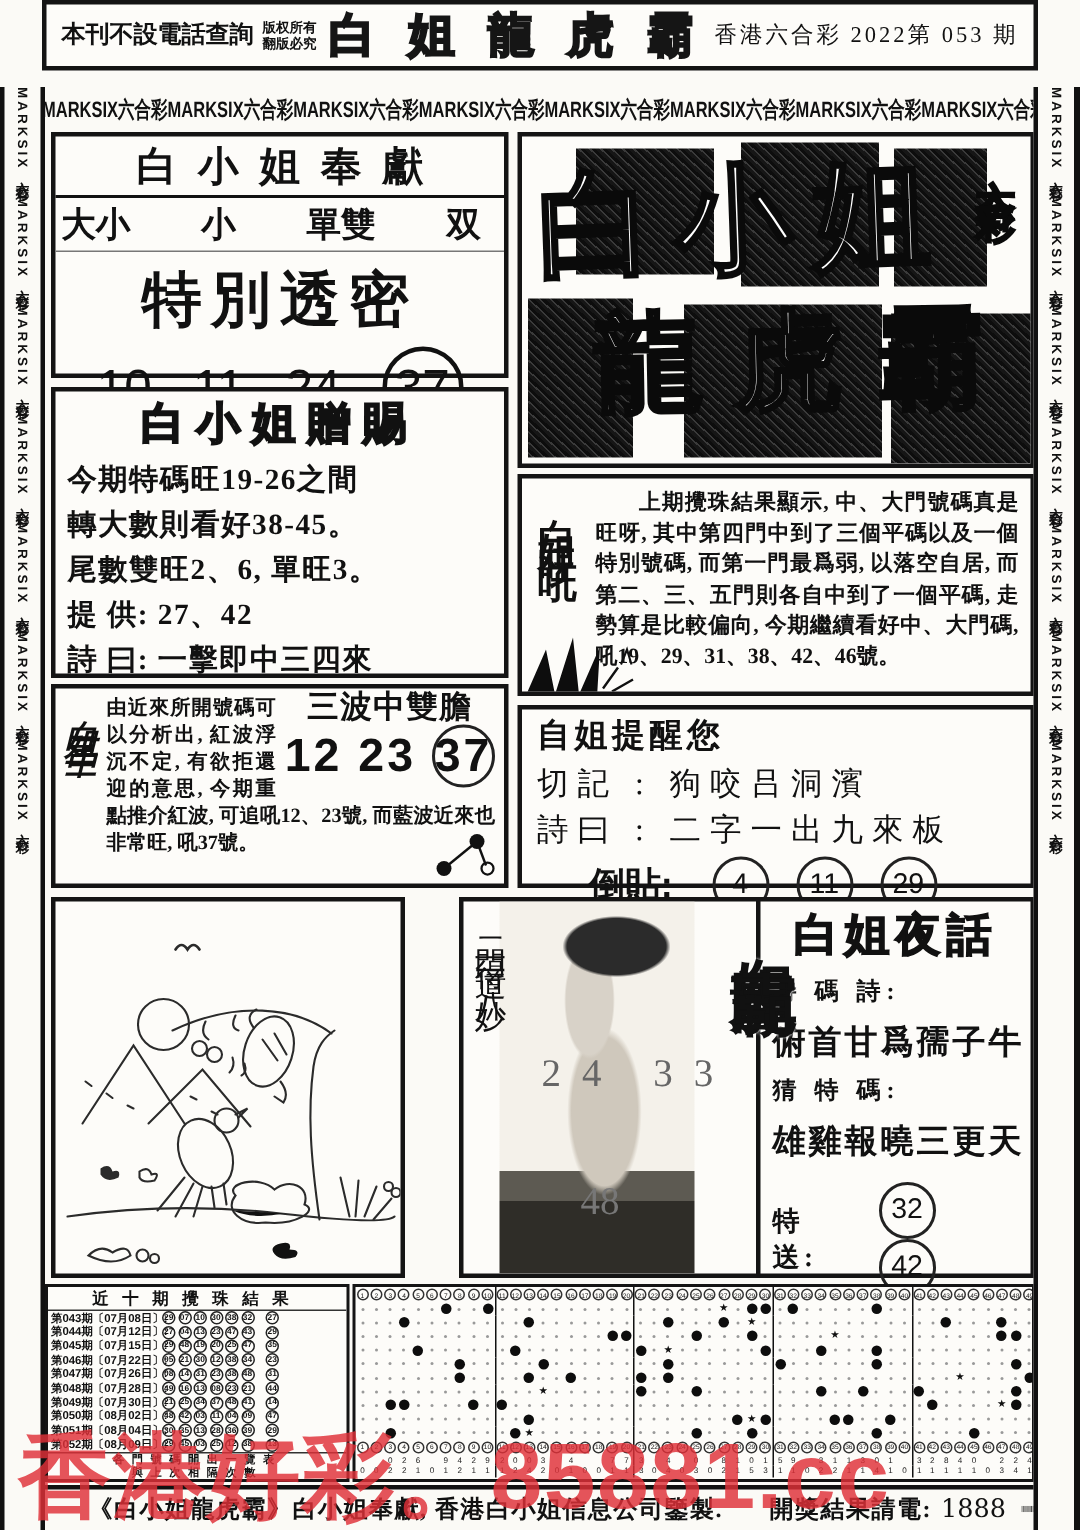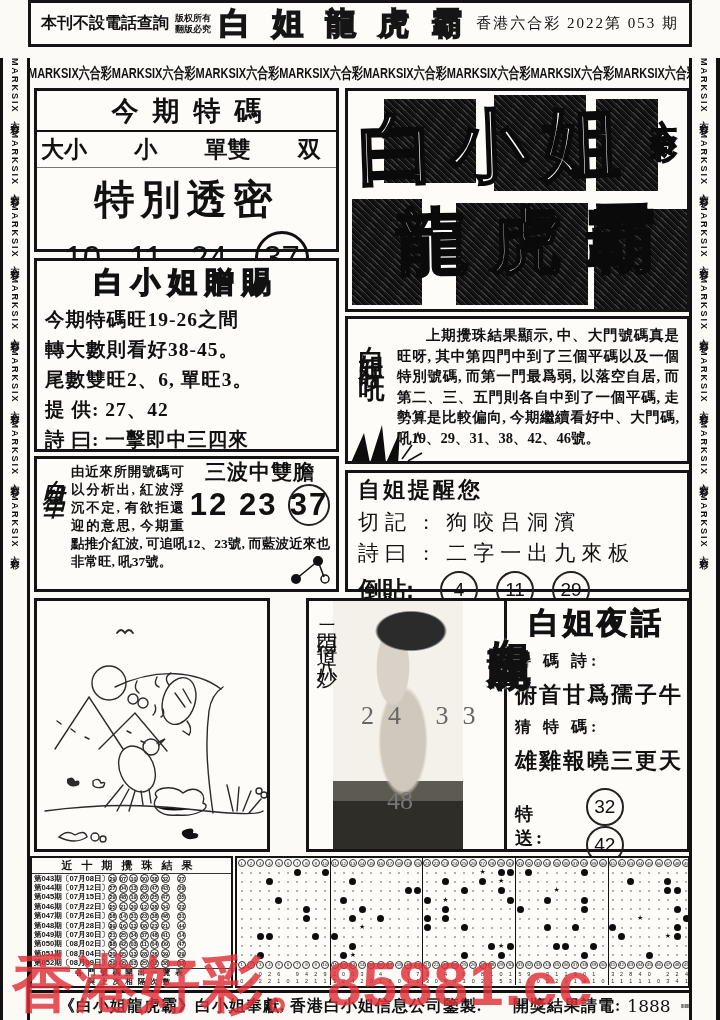--- a/index.html
+++ b/index.html
@@ -62,21 +62,21 @@
   
   #wang{display:flex;overflow:hidden;}
   #wang .vlab{writing-mode:vertical-lr;font-size:26px;font-weight:bold;letter-spacing:10px;padding:6px 0 0 6px;}
   #wang .body{flex:1;font-size:14.5px;font-weight:bold;line-height:20.5px;text-align:justify;
               padding:6px 8px 0 8px;text-indent:2em;}
   #wang svg{position:absolute;left:-4px;bottom:-6px;}
   
   #rem{padding:2px 10px;box-sizing:border-box;}
   #rem .t{font-size:22px;font-weight:bold;letter-spacing:3px;}
   #rem .ln{font-size:21px;letter-spacing:6px;padding-top:3px;white-space:nowrap;}
-  #rem .tips{display:flex;align-items:center;gap:26px;padding-top:4px;}
+  #rem .tips{display:flex;align-items:center;gap:26px;justify-content:center;padding-top:4px;}
   #rem .tips .lab{font-size:24px;font-weight:900;font-family:"Liberation Sans",sans-serif;}
   .smCirc{display:inline-flex;align-items:center;justify-content:center;width:34px;height:34px;
           border:2px solid #222;border-radius:50%;font-size:19px;font-family:"Liberation Sans",sans-serif;}
   
   #mid{overflow:hidden;}
   #mid .slogan{position:absolute;left:4px;top:8px;writing-mode:vertical-lr;font-size:21px;
                letter-spacing:7px;z-index:4;}
   #mid .photo2{position:absolute;left:24px;top:0;width:130px;height:100%;
      background:
        radial-gradient(60px 34px at 78px 30px,#2b2b2b 55%,transparent 60%),
@@ -151,21 +151,21 @@
       <span>MARKSIX六合彩</span>
       <span>MARKSIX六合彩</span>
       <span>MARKSIX六合彩</span>
       <span>MARKSIX六合彩</span>
       <span>MARKSIX六合彩</span>
       <span>MARKSIX六合彩</span>
       <span>MARKSIX六合彩</span>
     </div>
 
   <div class="box" id="special" style="left:34px;top:88px;width:305px;height:164px;">
-    <div class="t">今期特碼</div>
+    <div class="t">白小姐奉獻</div>
     <div class="crit">
       <span>大小</span>
       <span>小</span>
       <span>單雙</span>
       <span>双</span>
     </div>
     <div class="reveal">特別透密</div>
     <div class="nums">
       <span>10</span>
       <span>11</span>

